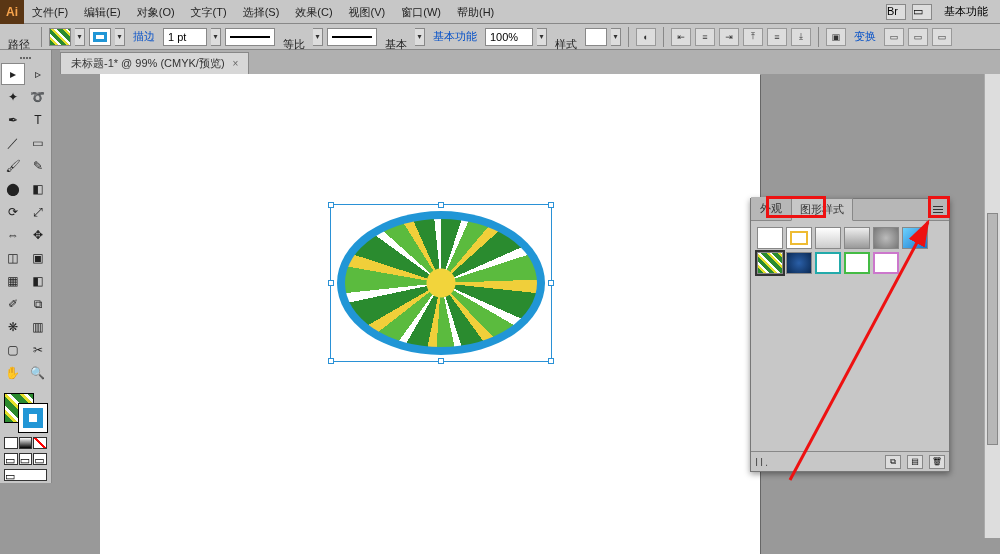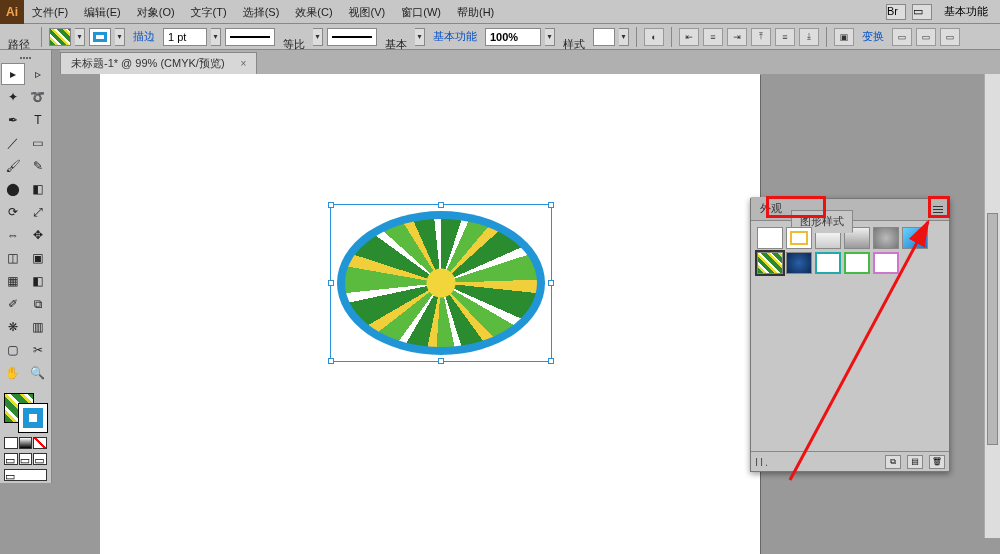--- a/index.html
+++ b/index.html
@@ -45,21 +45,21 @@
   .swatch-stroke-outer::after { content:""; position:absolute; inset:4px; border:6px solid #2196d6; background:#fff; }
 
   .mini-row { display:flex; gap:1px; padding:0 2px;}
   .mini-swatch { width:15px; height:12px; border:1px solid #333; background:#fff;}
   .mini-swatch.grad { background:linear-gradient(#fff,#000);}
   .mini-swatch.none { background:linear-gradient(45deg,#fff 45%,red 45%,red 55%,#fff 55%);}
 
   
   .doc-area { position:absolute; left:60px; top:0; right:0; bottom:0; background:#999; }
   .doc-tabbar { height:24px; background:#b0b0b0; display:flex; align-items:flex-end; }
-  .doc-tab { background:#d7d7d7; border:1px solid #888; border-bottom:none; padding:3px 10px; font-size:11px; color:#333; display:flex; gap:16px; align-items:center;}
+  .doc-tab { background:#d7d7d7; border:1px solid #888; border-bottom:none; padding:3px 10px; font-size:11px; color:#333; display:flex; gap:8px; align-items:center;}
   .doc-tab .close { font-size:10px; color:#666; }
 
   .artboard { position:absolute; left:40px; top:24px; width:660px; height:522px; background:#fff; box-shadow:1px 1px 0 #666; }
   .scrollbar-v { position:absolute; right:0; top:24px; bottom:16px; width:16px; background:#ddd; border-left:1px solid #aaa;}
   .scrollbar-v .thumb { position:absolute; left:2px; right:2px; top:30%; height:50%; background:#b7b7b7; border:1px solid #888;}
 
   
   .sel-box { position:absolute; left:230px; top:130px; width:222px; height:158px; border:1px solid #2a91d6; }
   .handle { position:absolute; width:6px; height:6px; background:#fff; border:1px solid #2a91d6; }
   .h-nw{left:-3px;top:-3px}.h-n{left:calc(50% - 3px);top:-3px}.h-ne{right:-3px;top:-3px}
@@ -68,21 +68,21 @@
   .ellipse { position:absolute; inset:6px; border-radius:50%; background:#2196d6; display:flex; align-items:center; justify-content:center; overflow:hidden;}
   .ellipse-inner { position:absolute; inset:8px; border-radius:50%; background:
     radial-gradient(circle at 50% 50%, #f2d43b 0 14px, transparent 15px),
     repeating-conic-gradient(from 0deg, #2a8b2f 0 18deg, #fff 18deg 24deg, #5bbb3e 24deg 40deg, #f0cf3a 40deg 48deg);
   }
 
   
   .panel { position:absolute; right:50px; top:148px; width:200px; background:#c7c7c7; border:1px solid #777; box-shadow:0 2px 6px rgba(0,0,0,.4);}
   .panel-tabs { height:22px; background:#b7b7b7; display:flex; align-items:flex-end; position:relative; border-bottom:1px solid #888;}
   .panel-tab { padding:3px 8px; font-size:11px; color:#333; background:#b7b7b7; border:1px solid transparent; position:relative;}
-  .panel-tab.active { background:#c7c7c7; border:1px solid #888; border-bottom-color:#c7c7c7; top:13px;}
+  .panel-tab.active { background:#c7c7c7; border:1px solid #888; border-bottom-color:#c7c7c7; top:1px;}
   .panel-menu-btn { position:absolute; right:2px; top:2px; width:18px; height:16px; display:flex; align-items:center; justify-content:center;}
   .panel-menu-btn span{ display:block;width:10px;height:1px;background:#333;box-shadow:0 3px 0 #333,0 -3px 0 #333;}
 
   .panel-body { padding:6px; min-height:230px; background:#c7c7c7;}
   .style-grid { display:grid; grid-template-columns:repeat(6, 26px); gap:3px;}
   .style-thumb { width:26px; height:22px; border:1px solid #888; background:#fff;}
   .style-thumb.s1{background:#fff}
   .style-thumb.s2{background:#fff;position:relative}.style-thumb.s2::after{content:"";position:absolute;inset:3px;border:2px solid #eb3;}
   .style-thumb.s3{background:linear-gradient(#fff,#ccc);} 
   .style-thumb.s4{background:linear-gradient(#eee,#999);} 
@@ -142,21 +142,21 @@
       <div class="ctrl-line"></div>
     </div>
   <div class="ctrl-label">等比</div>
     <div class="ctrl-drop"></div>
   <div class="ctrl-field" style="width:50px;">
       <div class="ctrl-line"></div>
     </div>
   <div class="ctrl-label">基本</div>
     <div class="ctrl-drop"></div>
   <a class="link-blue">基本功能</a>
-  <div class="ctrl-field" style="width:56px;font-weight:bold;">100%</div>
+  <div class="ctrl-field" style="width:48px;">100%</div>
     <div class="ctrl-drop"></div>
   <div class="ctrl-label">样式</div>
   <div class="ctrl-swatch"></div>
     <div class="ctrl-drop"></div>
   <div class="ctrl-sep"></div>
   <div class="ctrl-iconbtn">◐</div>
   <div class="ctrl-sep"></div>
   <div class="ctrl-iconbtn">⇤</div>
   <div class="ctrl-iconbtn">≡</div>
   <div class="ctrl-iconbtn">⇥</div>

